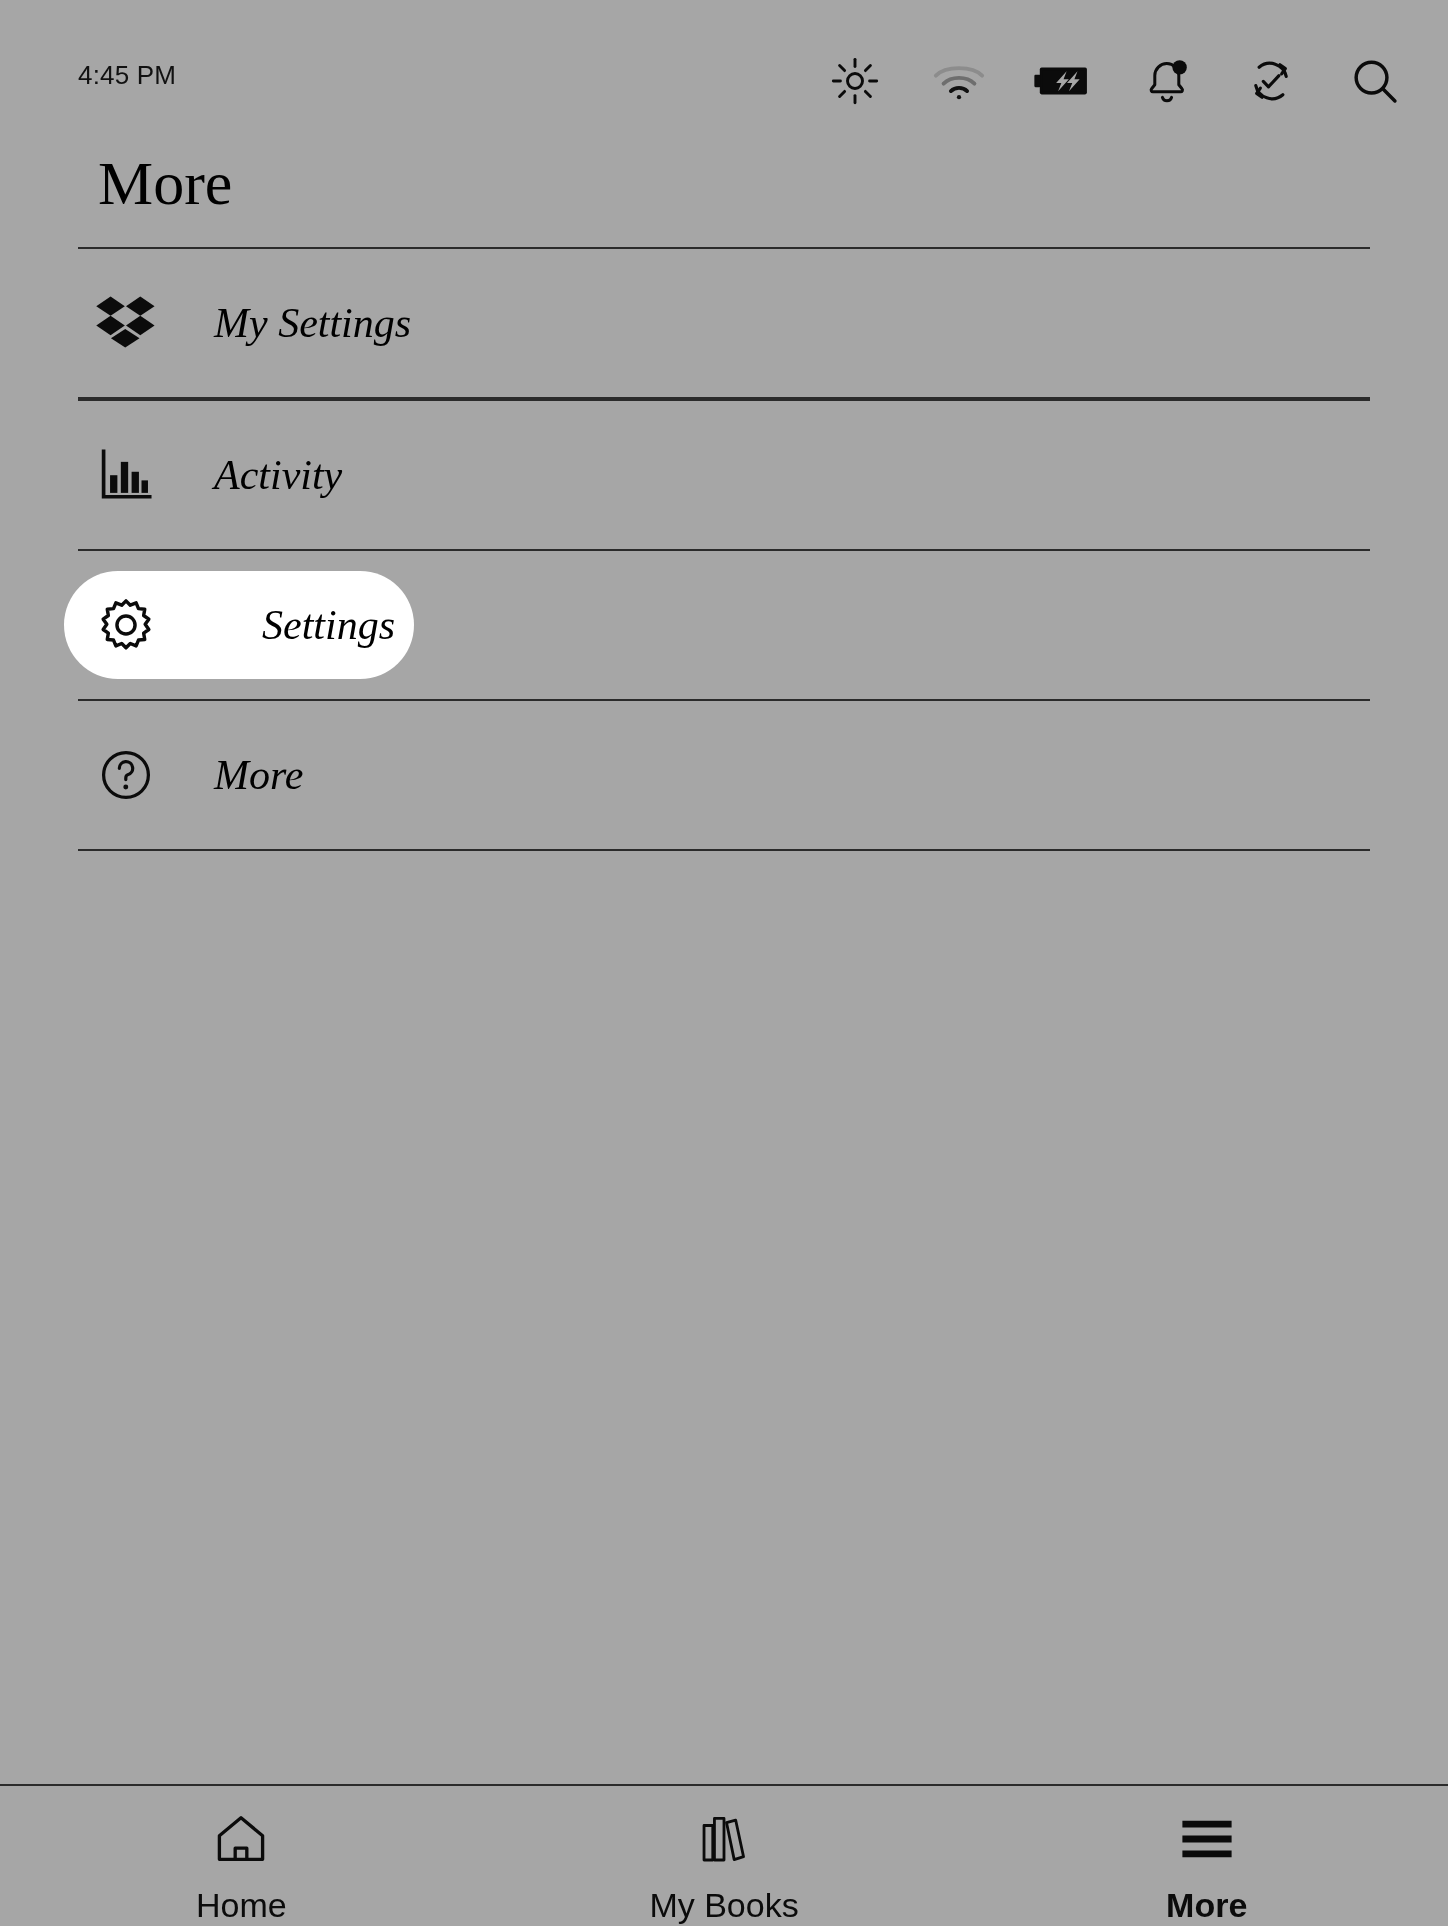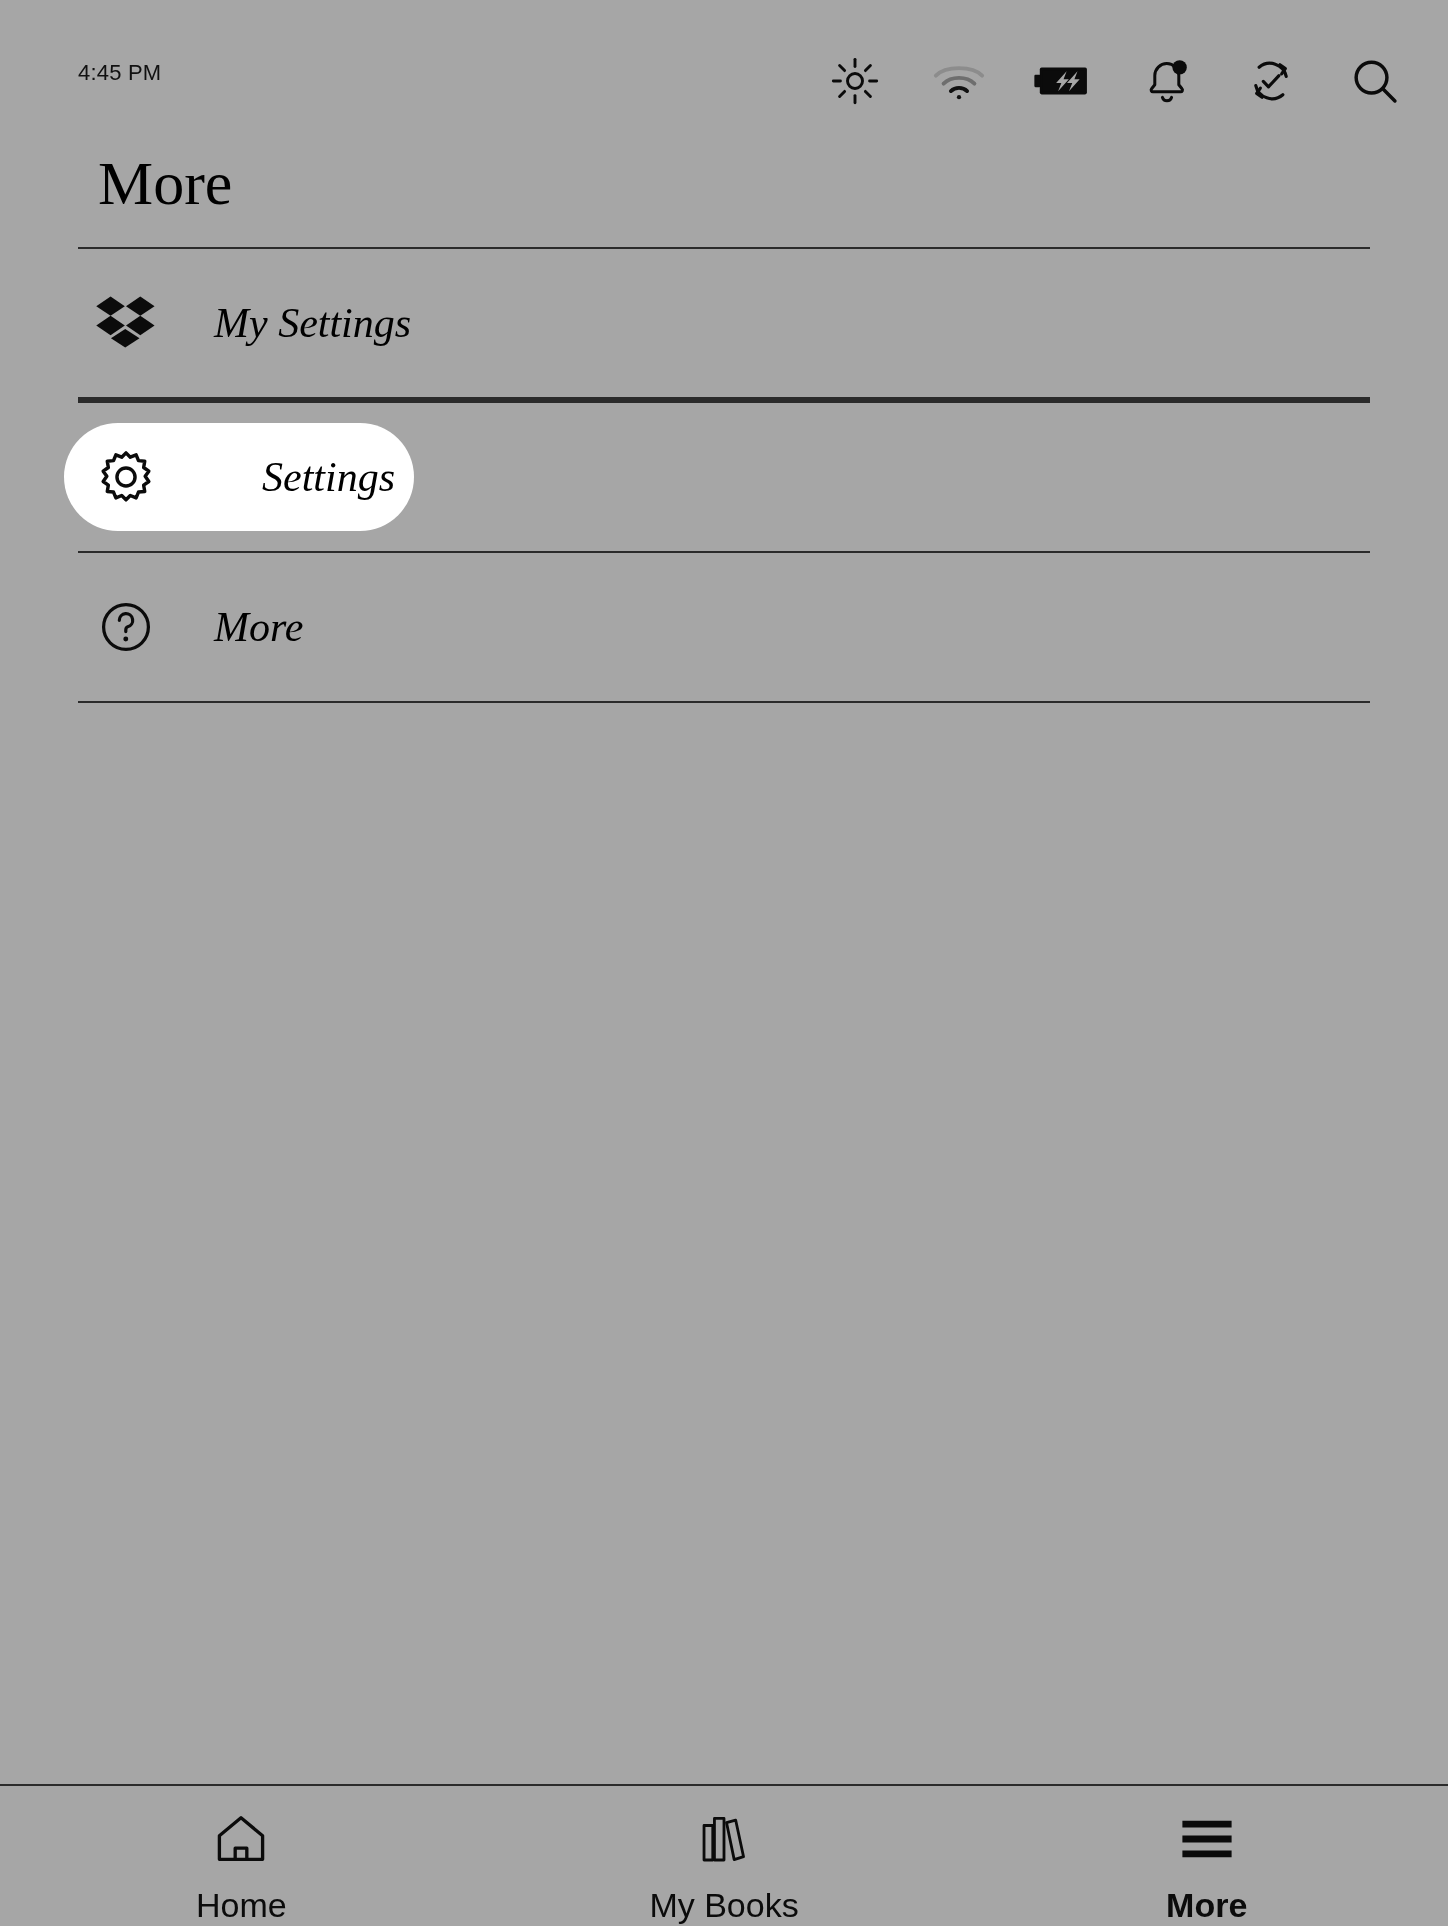--- a/index.html
+++ b/index.html
@@ -23,21 +23,21 @@
     top: 0; left: 0;
     width: 1448px;
     height: 132px;
     display: flex;
     align-items: center;
   }
   .status-time {
     position: absolute;
     left: 78px;
     top: 60px;
-    font-size: 22px;
+    font-size: 26px;
     font-family: "Liberation Sans", sans-serif;
     color: #111;
     letter-spacing: 0.2px;
   }
   .status-icons {
     position: absolute;
     right: 44px;
     top: 52px;
     display: flex;
     align-items: center;
@@ -235,20 +235,34 @@
       </div>
       <div class="row-label">My Settings</div>
     </div>
   </div>
 
   <div class="divider"></div>
 
 
   <div class="divider"></div>
 
+  <div class="row">
+    <div class="row-inner">
+      <div class="row-icon">
+        <svg width="56" height="54" viewBox="0 0 26 25" fill="none">
+          <path d="M2.6 1.5 V22.6 H24" stroke="#0b0b0b" stroke-width="1.7" stroke-linecap="square" fill="none"></path>
+          <rect x="5.6" y="12.6" width="3.4" height="8.2" fill="#0b0b0b"></rect>
+          <rect x="10.6" y="6.4" width="3.4" height="14.4" fill="#0b0b0b"></rect>
+          <rect x="15.6" y="11.0" width="3.4" height="9.8" fill="#0b0b0b"></rect>
+          <rect x="20.2" y="15.0" width="3.0" height="5.8" fill="#0b0b0b"></rect>
+        </svg>
+      </div>
+      <div class="row-label">Activity</div>
+    </div>
+  </div>
 
   <div class="divider"></div>
 
   <div class="row active">
     <div class="row-inner">
       <div class="row-icon">
         <svg width="56" height="56" viewBox="0 0 26 26" fill="none" stroke="#0b0b0b" stroke-width="1.6" stroke-linejoin="round">
           <path d="M13 1.8 l2.0 2.0 2.7 -1.1 1.1 2.7 2.9 0.3 -0.5 2.9 2.4 1.7 -1.7 2.4 1.7 2.4 -2.4 1.7 0.5 2.9 -2.9 0.3 -1.1 2.7 -2.7 -1.1 -2.0 2.0 -2.0 -2.0 -2.7 1.1 -1.1 -2.7 -2.9 -0.3 0.5 -2.9 -2.4 -1.7 1.7 -2.4 -1.7 -2.4 2.4 -1.7 -0.5 -2.9 2.9 -0.3 1.1 -2.7 2.7 1.1 z"></path>
           <circle cx="13" cy="13" r="4.2"></circle>
         </svg>

